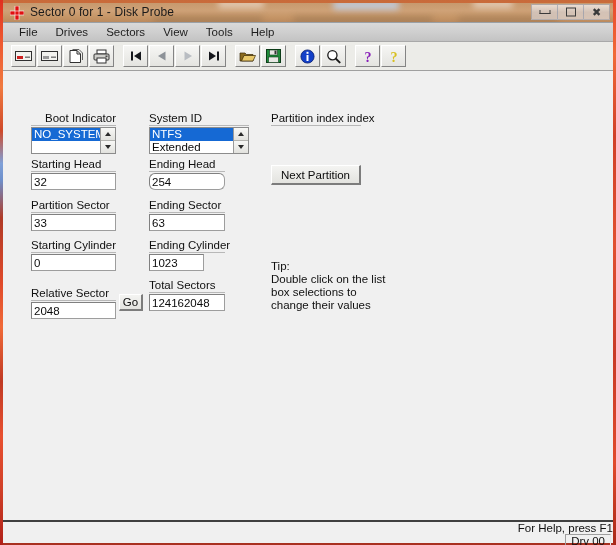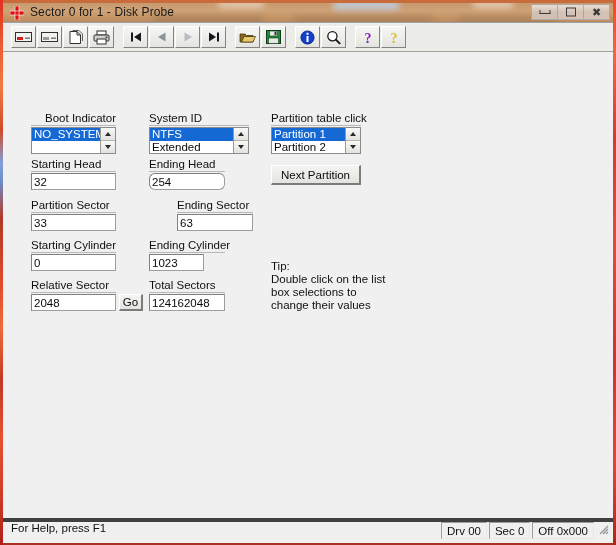--- a/index.html
+++ b/index.html
@@ -286,23 +286,24 @@
   }
 
   
   #status-bar {
     position: absolute;
     left: 0;
     bottom: 0;
     width: 100%;
     height: 21px;
     background: #f0f0f0;
-    border-top: 4px solid #404040;
-    display: flex;
-    align-items: flex-start;
+    border-top: 2px solid #404040;
+    display: flex;
+    align-items: flex-end;
+    flex-direction: column;
   }
   #status-help {
     font-size: 11.5px;
     color: #101010;
     margin-left: 8px;
     flex: 1;
     white-space: nowrap;
   }
   .status-panel {
     box-sizing: border-box;
@@ -361,20 +362,28 @@
         </span>
       </div>
       <div class="win-btn">
         <span class="gl close-glyph">✖</span>
       </div>
     </div>
   </div>
 
   <div id="client">
 
+    <div id="menu-bar">
+      <div class="menu-item">File</div>
+      <div class="menu-item">Drives</div>
+      <div class="menu-item">Sectors</div>
+      <div class="menu-item">View</div>
+      <div class="menu-item">Tools</div>
+      <div class="menu-item">Help</div>
+    </div>
 
     <div id="toolbar">
 
       <div class="tb-group">
         <div class="tb-btn">
           <svg width="17" height="13" viewBox="0 0 17 13">
             <rect x="0.5" y="1.5" width="16" height="9" fill="#f2f2ee" stroke="#303030"></rect>
             <rect x="2" y="6" width="6" height="3" fill="#cc2020"></rect>
             <rect x="10" y="6.5" width="5" height="1.4" fill="#707070"></rect>
           </svg>
@@ -509,35 +518,21 @@
               <span class="arrow-up"></span>
             </div>
             <div class="spin-btn">
               <span class="arrow-down"></span>
             </div>
           </div>
         </div>
       </div>
 
       <div class="field" style="left:268px; top:42px; width:90px;">
-        <span class="field-label">Partition table click</span>
-        <div class="listbox-wrap">
-          <div class="listbox-items">
-            <div class="lb-item selected">Partition 1</div>
-            <div class="lb-item">Partition 2</div>
-          </div>
-          <div class="spin-col">
-            <div class="spin-btn">
-              <span class="arrow-up"></span>
-            </div>
-            <div class="spin-btn">
-              <span class="arrow-down"></span>
-            </div>
-          </div>
-        </div>
+        <span class="field-label">Partition index index</span>
       </div>
 
       <div class="push-btn" style="position:absolute; left:268px; top:95px; width:90px; height:20px;">Next Partition</div>
 
       <div id="tip-block">
         <div>Tip:</div>
         <div>Double click on the list</div>
         <div>box selections to</div>
         <div>change their values</div>
       </div>
@@ -550,36 +545,36 @@
       <div class="field" style="left:146px; top:88px; width:76px;">
         <span class="field-label">Ending Head</span>
         <input class="text-input" style="width: 76px; border-radius: 6px;" type="text" value="254">
       </div>
 
       <div class="field" style="left:28px; top:129px; width:85px;">
         <span class="field-label">Partition Sector</span>
         <input class="text-input" style="width: 85px;" type="text" value="33">
       </div>
 
-      <div class="field" style="left:146px; top:129px; width:76px;margin-left:28px;">
+      <div class="field" style="left:146px; top:129px; width:76px;">
         <span class="field-label">Ending Sector</span>
         <input class="text-input" style="width: 76px;" type="text" value="63">
       </div>
 
       <div class="field" style="left:28px; top:169px; width:85px;">
         <span class="field-label">Starting Cylinder</span>
         <input class="text-input" style="width: 85px;" type="text" value="0">
       </div>
 
       <div class="field" style="left:146px; top:169px; width:76px;">
         <span class="field-label">Ending Cylinder</span>
         <input class="text-input" style="width: 55px;" type="text" value="1023">
       </div>
 
-      <div class="field" style="left:28px; top:209px; width:85px;">
+      <div class="field" style="left:28px; top:217px; width:85px;">
         <span class="field-label">Relative Sector</span>
         <input class="text-input" style="width: 85px;" type="text" value="2048">
       </div>
       <div class="push-btn" style="position:absolute; left:116px; top:224px; width:24px; height:17px;">Go</div>
 
       <div class="field" style="left:146px; top:209px; width:76px;">
         <span class="field-label">Total Sectors</span>
         <input class="text-input" style="width: 76px;" type="text" value="124162048">
       </div>
 

